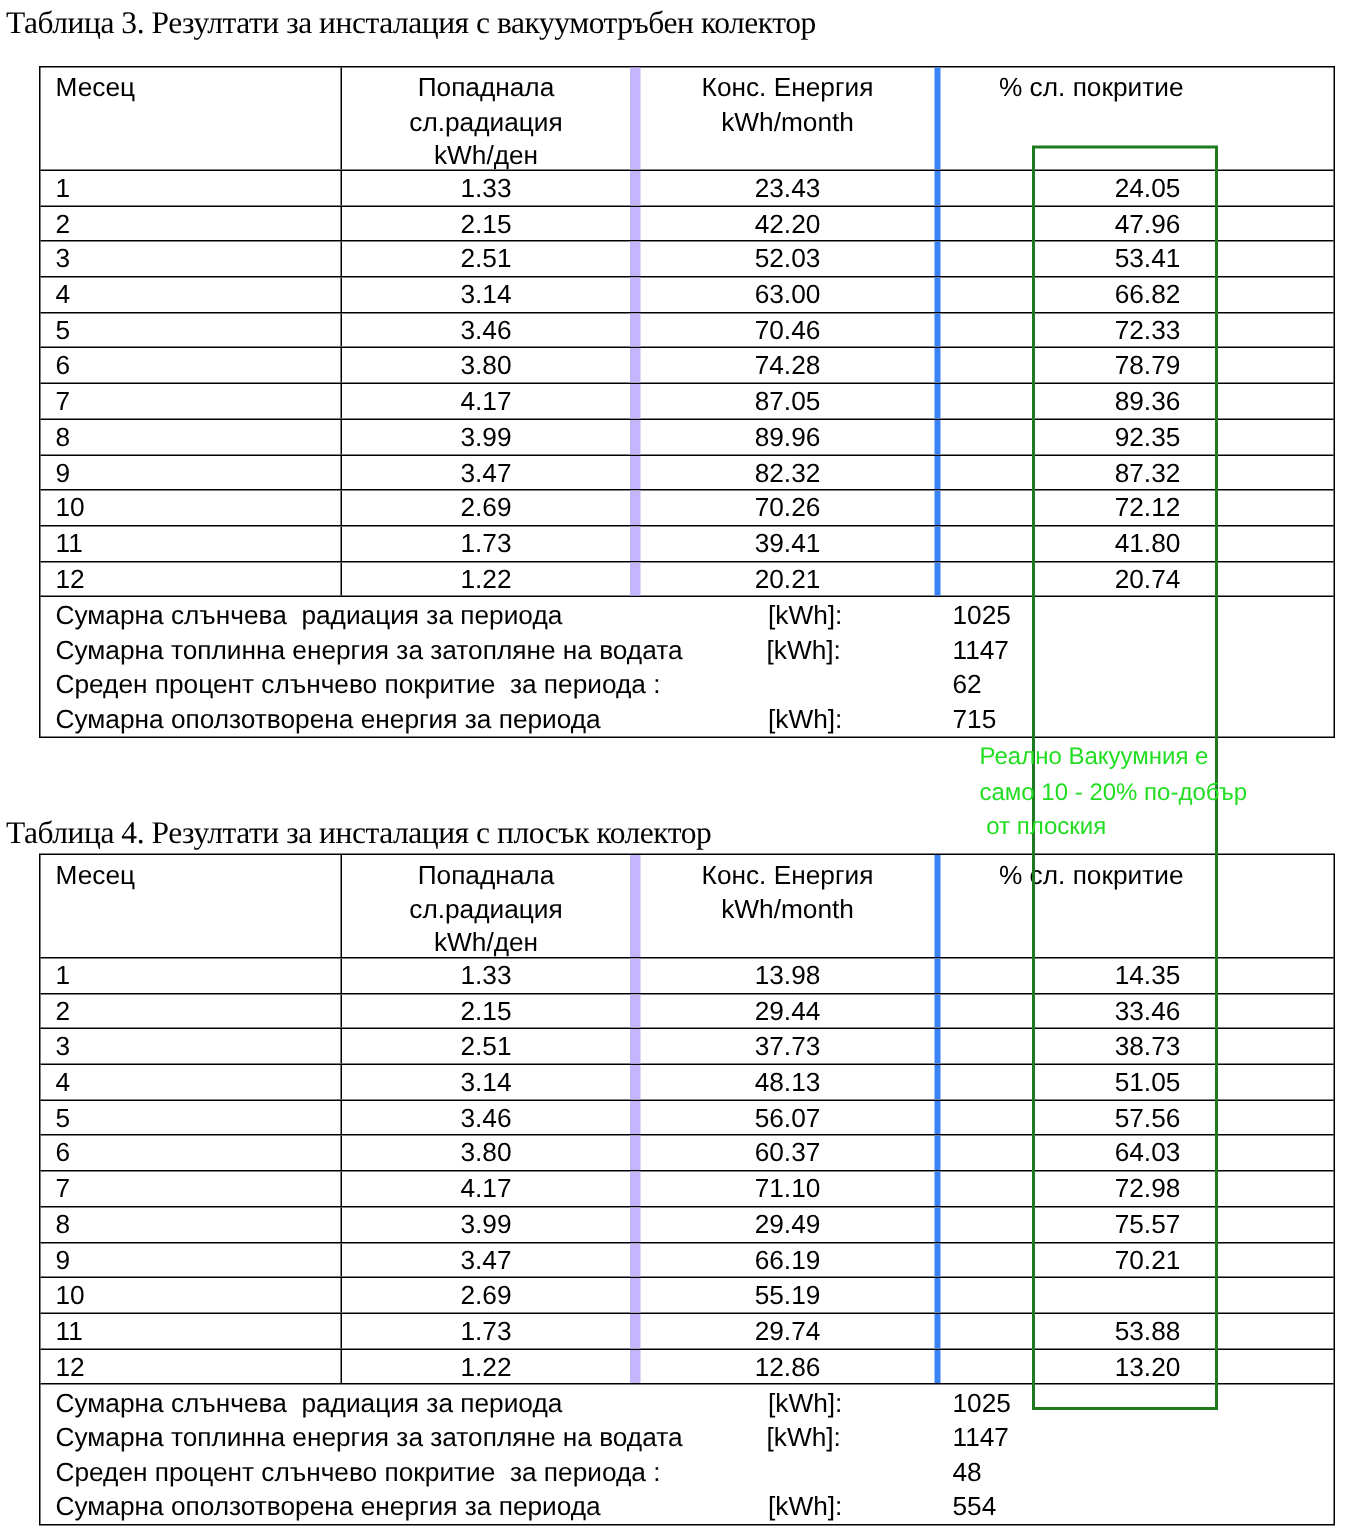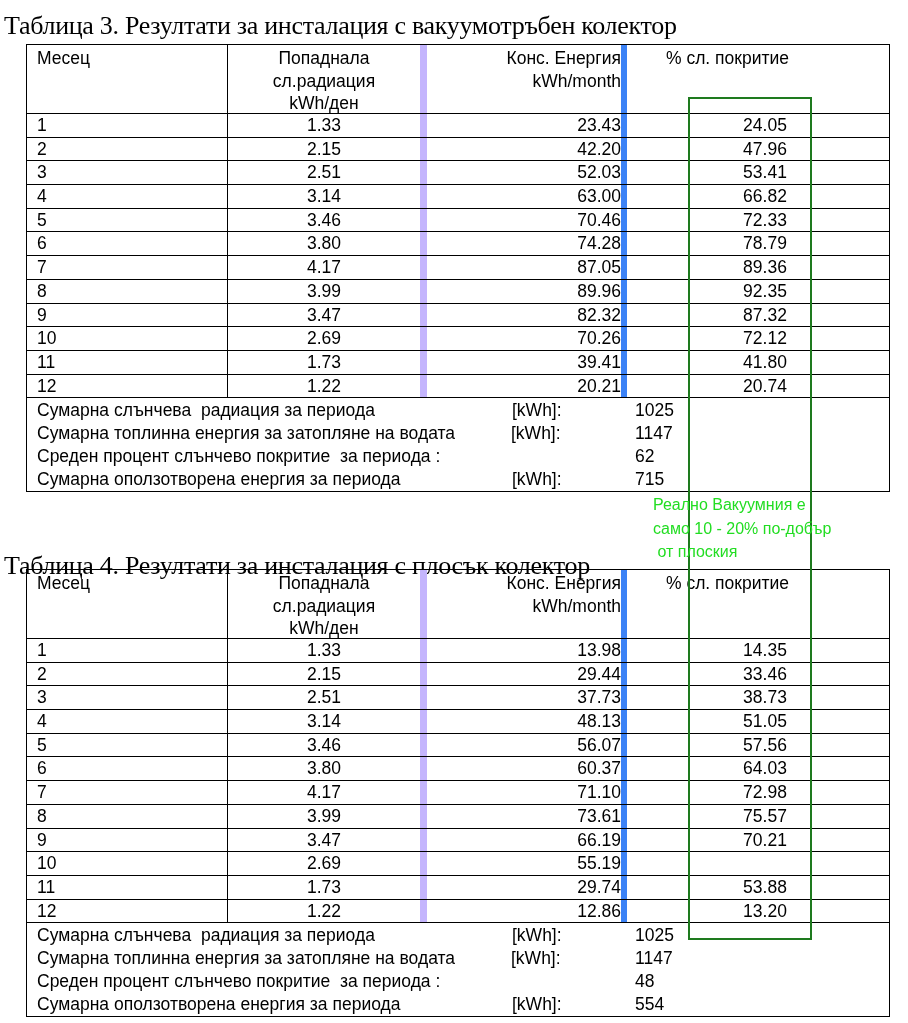--- a/index.html
+++ b/index.html
@@ -1,24 +1,24 @@
 <!DOCTYPE html>
 <html><head>
 <meta charset="utf-8">
 <style>
   html, body { margin:0; padding:0; background:#fff; }
   body { width:908px; height:1023px; position:relative; overflow:hidden; font-family:"Liberation Sans", sans-serif; color:#000; }
-  .caption { position:absolute; left:4px; font-family:"Liberation Serif", serif; font-size:26px; line-height:24px; white-space:nowrap; letter-spacing:-0.3px;margin-top:11px; }
+  .caption { position:absolute; left:4px; font-family:"Liberation Serif", serif; font-size:21px; line-height:24px; white-space:nowrap; letter-spacing:-0.3px; }
   .tbl { position:absolute; left:26px; width:864px; border:1px solid #000; box-sizing:border-box; }
   .hdr { display:flex; height:69px; border-bottom:1px solid #000; box-sizing:border-box; }
   .row { display:flex; height:23.7px; border-bottom:1px solid #000; box-sizing:border-box; }
   .cell { box-sizing:border-box; font-size:17.5px; line-height:20px; }
   .c1 { width:201px; border-right:1px solid #000; padding-left:10px; }
   .c2 { width:199px; border-right:7px solid #c4b5fd; text-align:center; }
-  .c3 { width:200px; border-right:6px solid #3b82f6; text-align:right; }
+  .c3 { width:200px; border-right:4px solid #3b82f6; text-align:center; }
   .c4 { width:201px; text-align:center; }
   .row .cell { line-height:23px; }
   .row .c4 { text-align:center; padding-left:75px; }
   .hdr .cell { padding-top:2px; line-height:22.5px; }
   .summary { padding:1px 0 0 10px; font-size:17.5px; line-height:23px; }
   .sline { position:relative; height:23px; white-space:nowrap;text-decoration:underline; }
   .sline .lbl { position:absolute; left:0; }
   .sline .unit { position:absolute; }
   .sline .val { position:absolute; left:598px; }
   .greenbox { position:absolute; left:688px; top:97px; width:124px; height:843px; border:2px solid #1e7a1e; box-sizing:border-box; }
@@ -191,21 +191,21 @@
     </div>
     <div class="row">
       <div class="cell c1">7</div>
       <div class="cell c2">4.17</div>
       <div class="cell c3">71.10</div>
       <div class="cell c4">72.98</div>
     </div>
     <div class="row">
       <div class="cell c1">8</div>
       <div class="cell c2">3.99</div>
-      <div class="cell c3">73.61</div>
+      <div class="cell c3">29.49</div>
       <div class="cell c4">75.57</div>
     </div>
     <div class="row">
       <div class="cell c1">9</div>
       <div class="cell c2">3.47</div>
       <div class="cell c3">66.19</div>
       <div class="cell c4">70.21</div>
     </div>
     <div class="row">
       <div class="cell c1">10</div>

